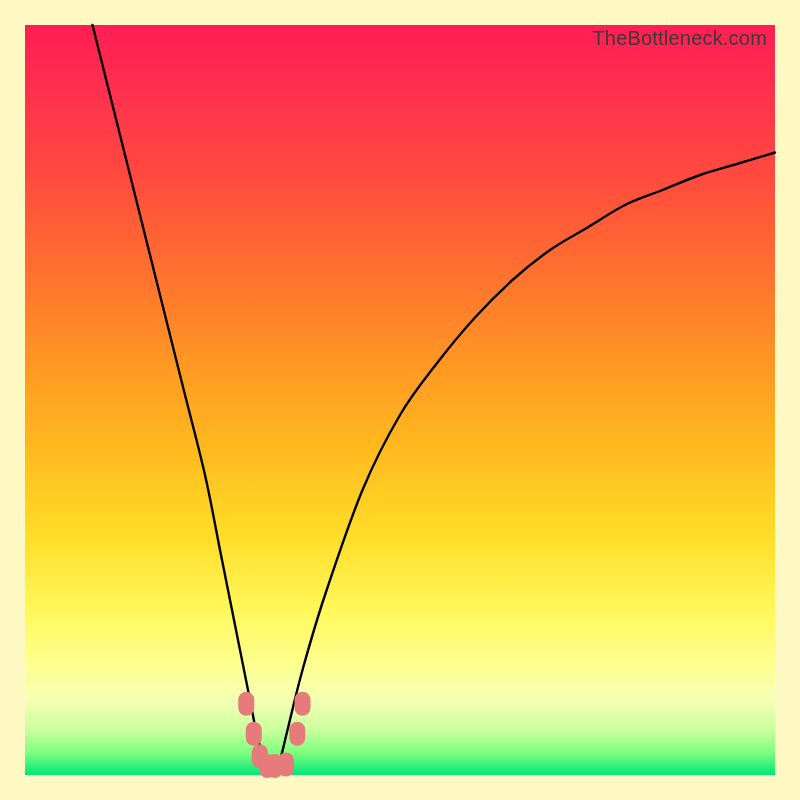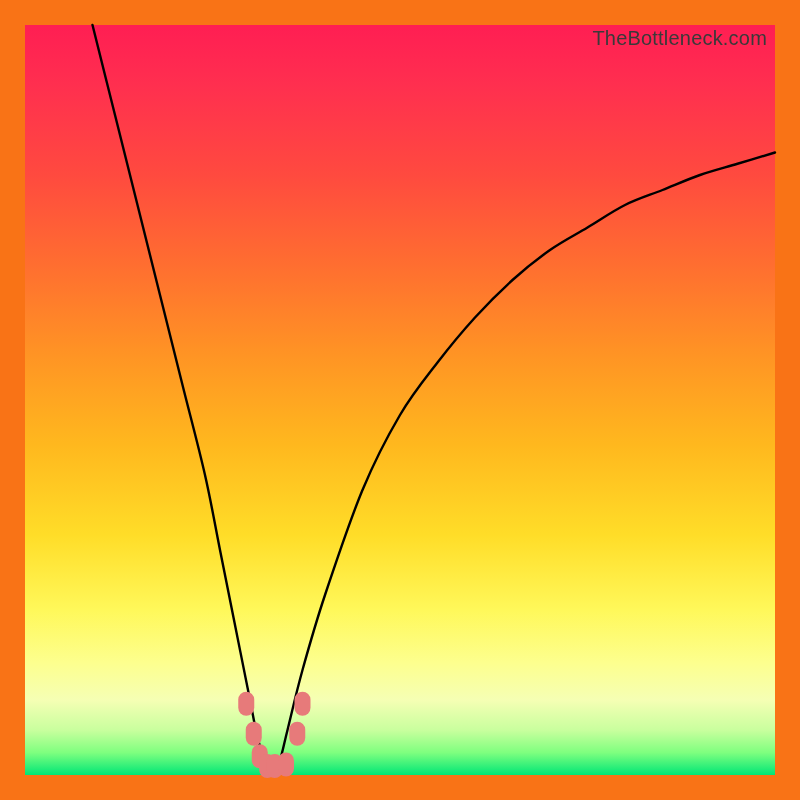--- a/index.html
+++ b/index.html
@@ -7,21 +7,21 @@
     padding: 0;
     width: 800px;
     height: 800px;
     background: #000;
     overflow: hidden;
   }
   .frame {
     position: relative;
     width: 800px;
     height: 800px;
-    background: #f97316;
+    background: #fef9c3;
   }
   .plot-area {
     position: absolute;
     left: 25px;
     top: 25px;
     width: 750px;
     height: 750px;
   }
   .gradient-bg {
     position: absolute;

